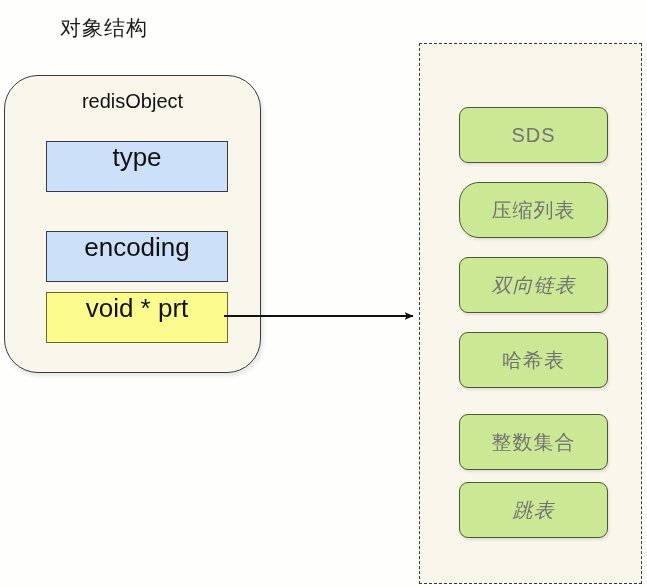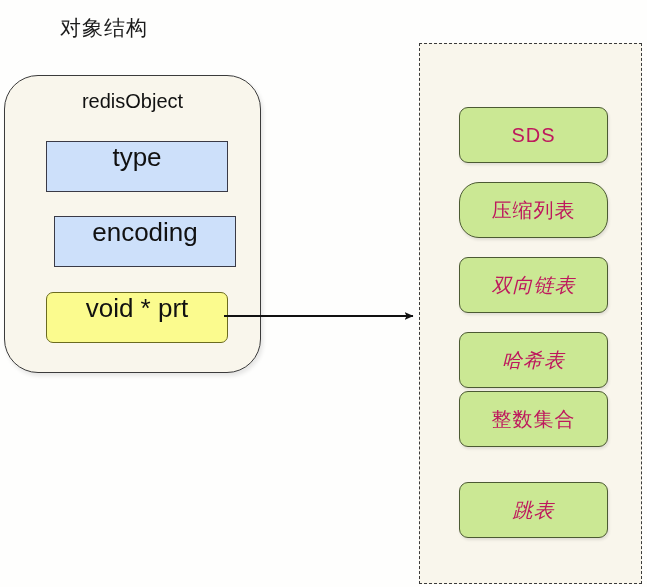--- a/index.html
+++ b/index.html
@@ -64,22 +64,22 @@
     box-sizing: border-box;
     border: 1.5px solid #3a3a46;
     display: flex;
     justify-content: center;
     font-size: 26px;
     color: #111;
   }
   .field-box.blue   { background: #cde0fa; }
   .field-box.yellow { background: #fbfb8e; border-color: #6b6b20; }
   #field-type     { top: 65px; }
-  #field-encoding { top: 140px; margin-left: 8px; }
-  #field-ptr      { top: 216px; border-radius: 7px; }
+  #field-encoding { top: 155px; }
+  #field-ptr      { top: 216px; }
 
   
   #arrow {
     position: absolute;
     left: 224px;
     top: 300px;
     width: 196px;
     height: 34px;
     overflow: visible;
   }
@@ -101,29 +101,29 @@
     width: 149px;
     height: 56px;
     box-sizing: border-box;
     background: #cbe894;
     border: 1.6px solid #4c5a33;
     border-radius: 9px;
     display: flex;
     align-items: center;
     justify-content: center;
     font-size: 20px;
-    color: #be185d;
+    color: #737373;
     letter-spacing: 1px;
     box-shadow: 1px 2px 3px rgba(0,0,0,0.10);
   }
   .struct-box.i0 { top: 63px; }
   .struct-box.i1 { top: 138px; border-radius: 20px; }
   .struct-box.i2 { top: 213px; font-style: italic; }
-  .struct-box.i3 { top: 288px; font-style: italic; }
-  .struct-box.i4 { top: 347px; }
+  .struct-box.i3 { top: 288px; }
+  .struct-box.i4 { top: 370px; }
   .struct-box.i5 { top: 438px; font-style: italic; }
 </style>
 </head>
 <body>
 
 <div class="canvas">
 
   <div class="panel-title" id="title-left">对象结构</div>
 
 

